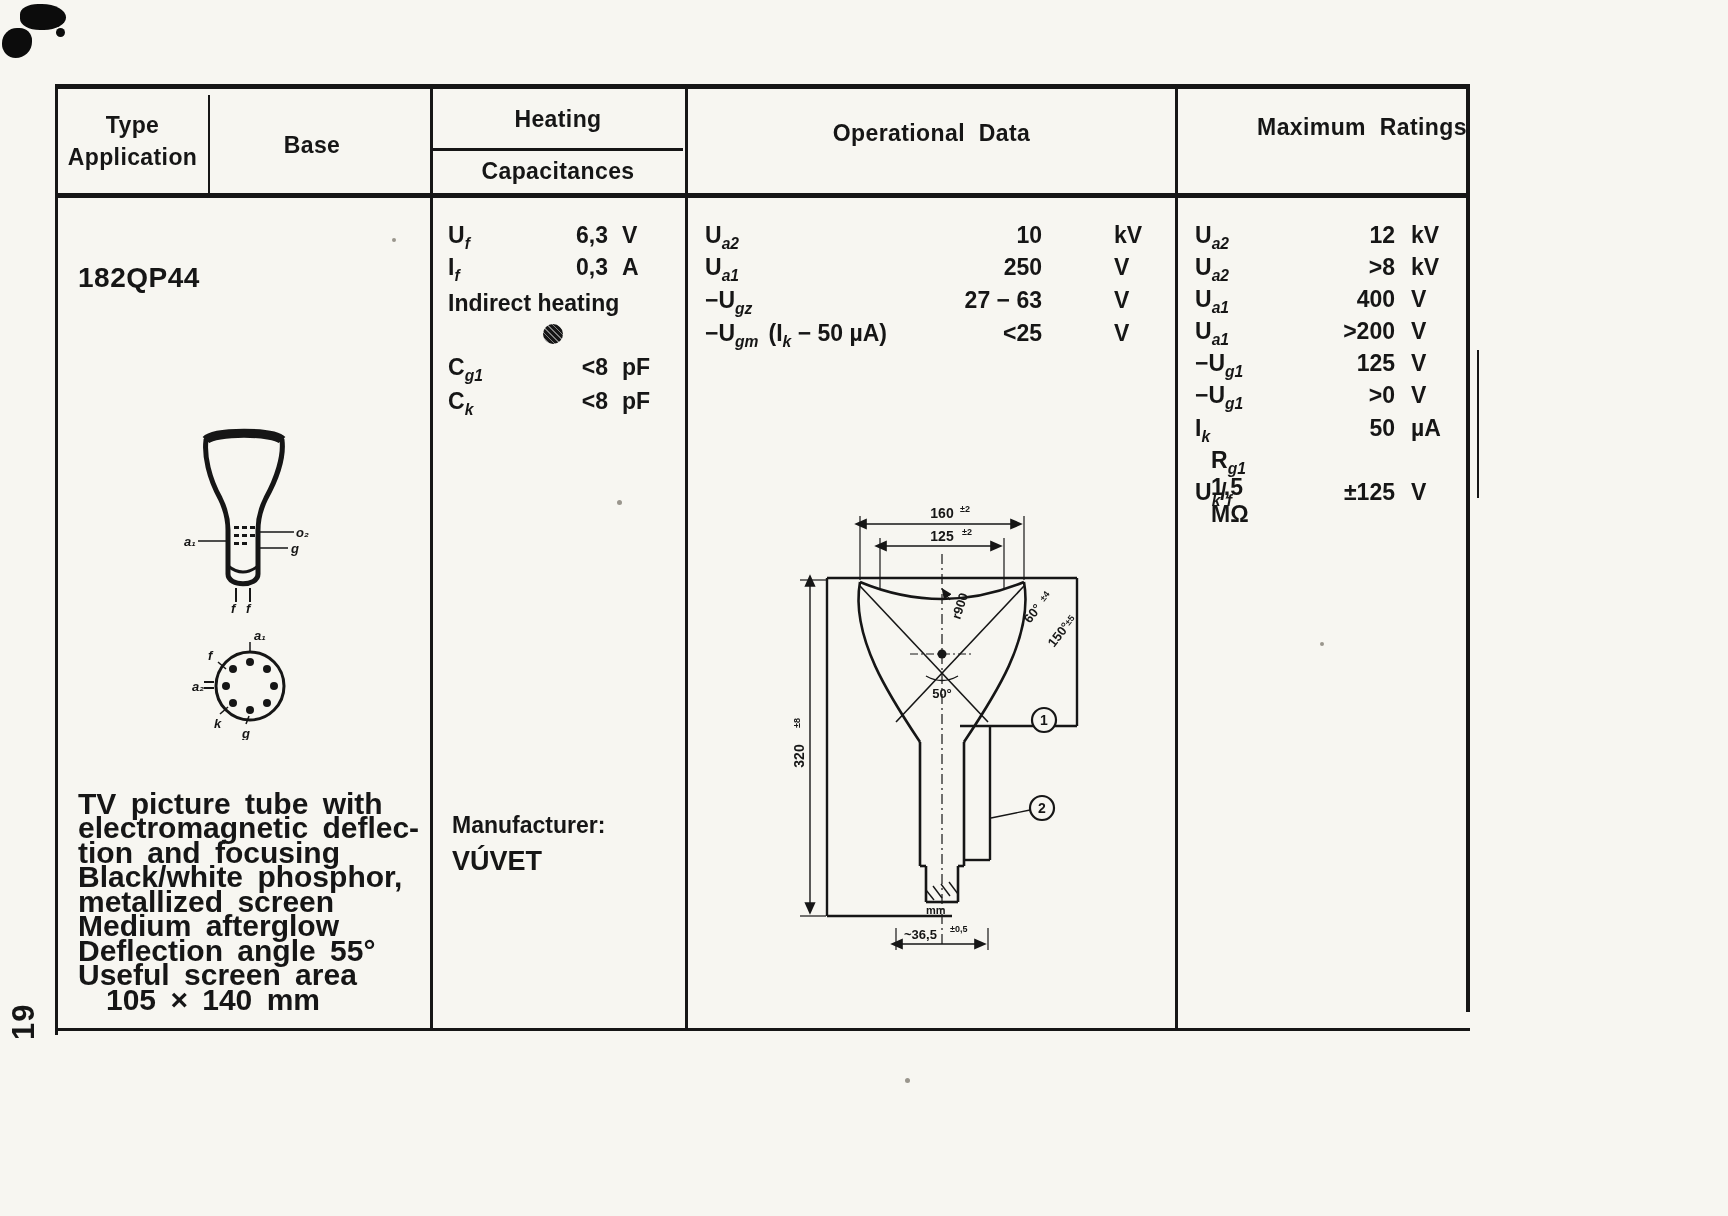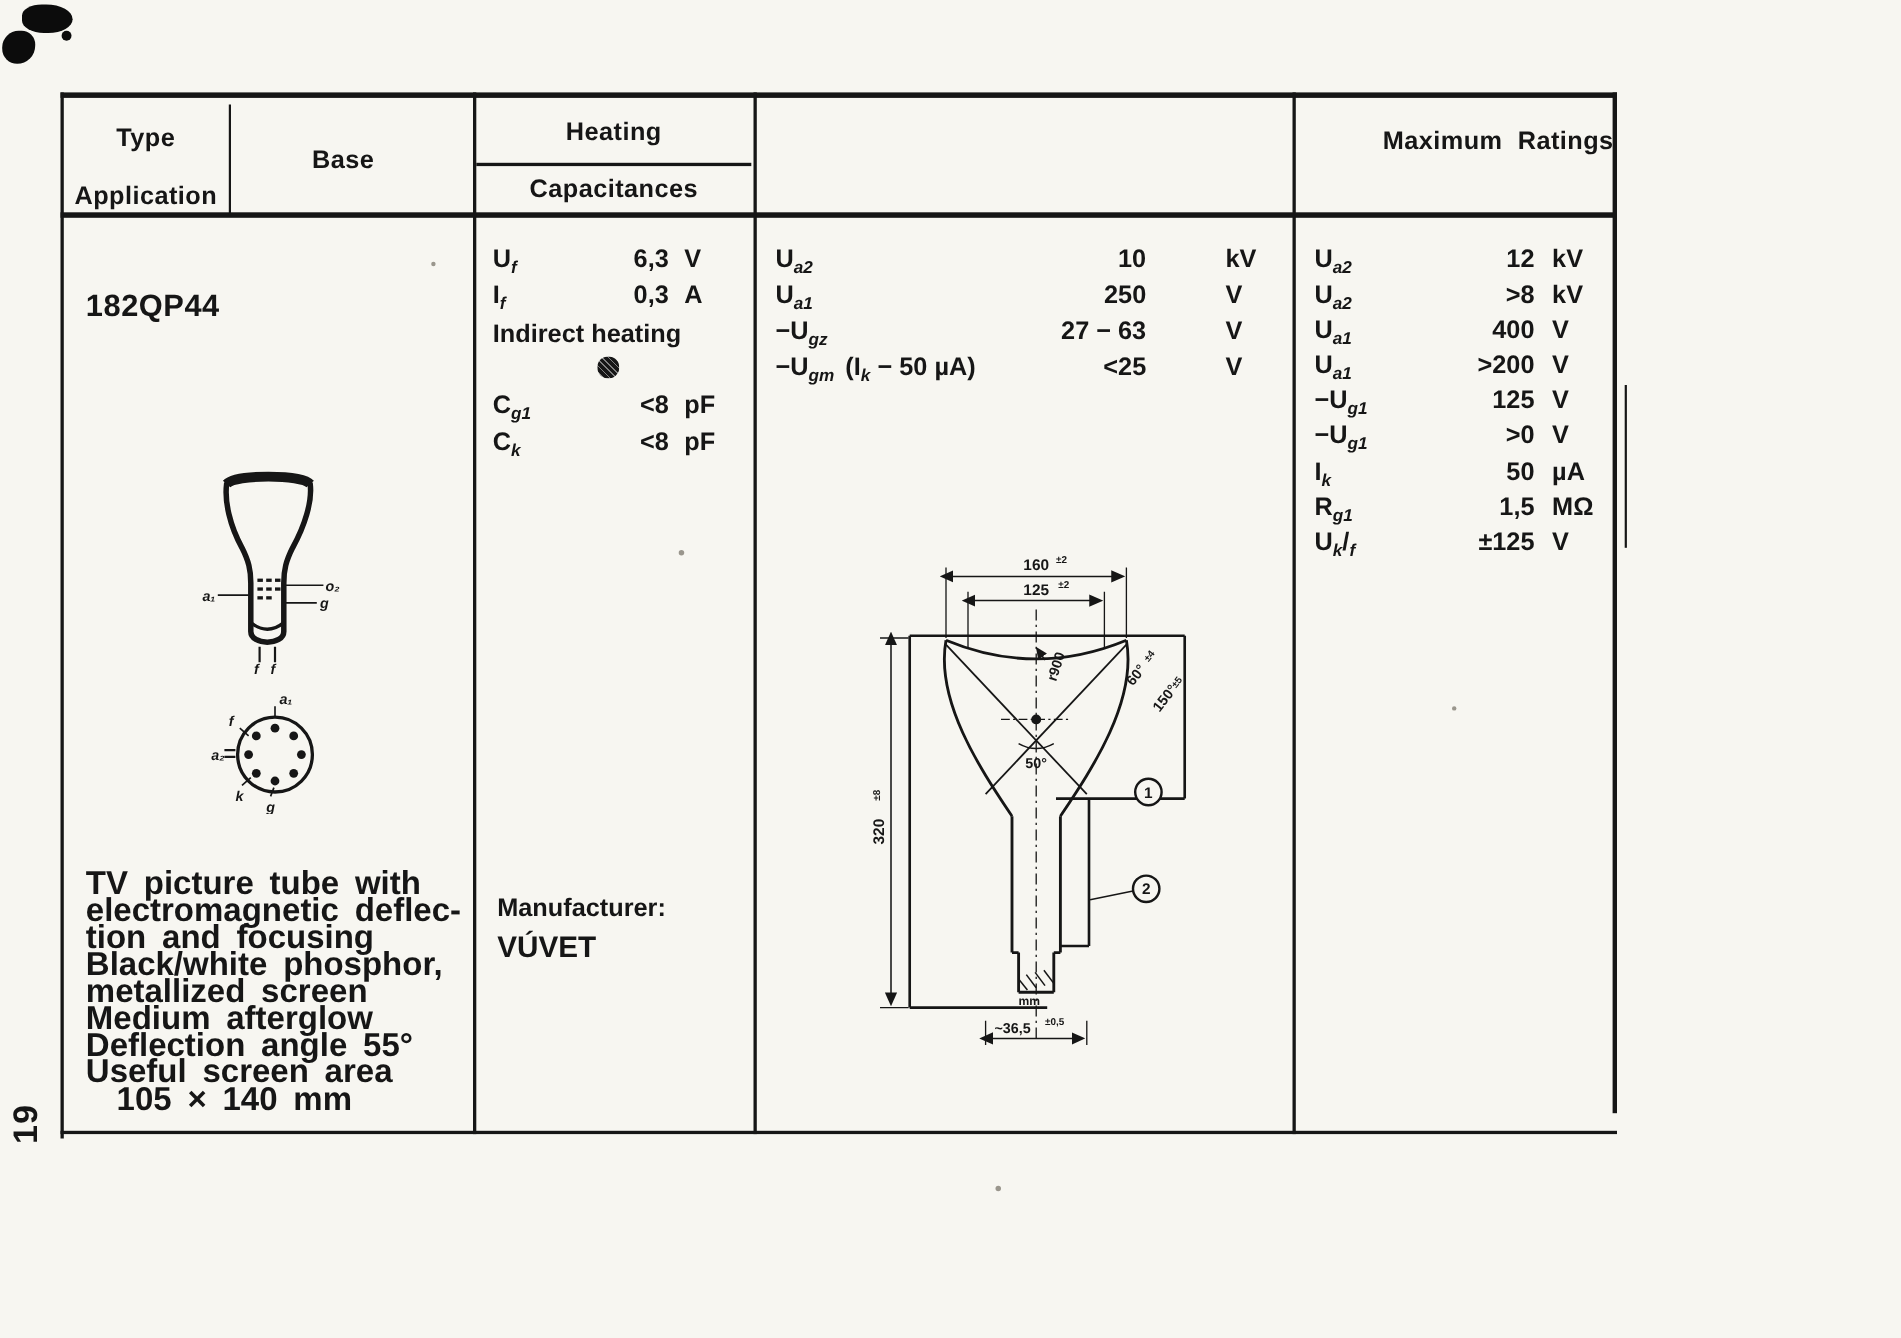--- a/index.html
+++ b/index.html
@@ -46,24 +46,25 @@
   <div class="line" style="left:55px;top:1028px;width:1415px;height:3px;"></div>
   <div class="line" style="left:208px;top:95px;width:2px;height:100px;"></div>
   <div class="line" style="left:430px;top:84px;width:3px;height:947px;"></div>
   <div class="line" style="left:685px;top:84px;width:3px;height:947px;"></div>
   <div class="line" style="left:1175px;top:84px;width:3px;height:947px;"></div>
   <div class="line" style="left:1466px;top:84px;width:4px;height:928px;"></div>
   <div class="line" style="left:1477px;top:350px;width:2px;height:148px;"></div>
   <div class="line" style="left:433px;top:148px;width:250px;height:3px;"></div>
 
   <div class="hdr" style="left:57px;top:112px;width:151px;">Type</div>
-  <div class="hdr" style="left:57px;top:144px;width:151px;margin-top:20px;">Application</div>
+  <div class="hdr" style="left:57px;top:144px;width:151px;">Application</div>
   <div class="hdr" style="left:210px;top:132px;width:204px;">Base</div>
   <div class="hdr" style="left:433px;top:106px;width:250px;">Heating</div>
   <div class="hdr" style="left:433px;top:158px;width:250px;">Capacitances</div>
+  <div class="hdr" style="left:688px;top:120px;width:487px;">Operational Data</div>
   <div class="hdr" style="left:1178px;top:114px;width:288px;padding-left:40px;">Maximum Ratings</div>
 
   <div class="txt" style="left:78px;top:222px;font-size:28px;letter-spacing:.5px;margin-top:40px;">182QP44</div>
 
   <svg style="position:absolute;left:182px;top:424px;" width="132" height="190" viewBox="0 0 132 190">
     <path d="M24,16 C32,7 92,7 100,16 C102,32 95,54 84,74 C78,86 76,94 76,106 L76,150 C76,163 46,163 46,150 L46,106 C46,94 44,86 38,74 C27,54 22,32 24,16 Z" fill="none" stroke="#161616" stroke-width="5"></path>
     <path d="M24,16 C32,7 92,7 100,16" fill="none" stroke="#161616" stroke-width="9"></path>
     <path d="M46,142 Q61,154 76,142" fill="none" stroke="#161616" stroke-width="3"></path>
     <g fill="#161616">
       <rect x="52" y="102" width="5" height="3"></rect>
@@ -290,21 +291,21 @@
   <div class="row m-row" style="top:382px;">
     <span class="sym"><span>−U</span><sub>g1</sub></span>
     <span class="val">&gt;0</span>
     <span class="unit">V</span>
   </div>
   <div class="row m-row" style="top:415px;">
     <span class="sym"><span>I</span><sub>k</sub></span>
     <span class="val">50</span>
     <span class="unit">µA</span>
   </div>
-  <div class="row m-row" style="top:447px;">
+  <div class="row m-row" style="top:447px;flex-direction:column;">
     <span class="sym"><span>R</span><sub>g1</sub></span>
     <span class="val">1,5</span>
     <span class="unit">MΩ</span>
   </div>
   <div class="row m-row" style="top:479px;">
     <span class="sym"><span>U</span><sub>k</sub><span>/</span><sub>f</sub></span>
     <span class="val">±125</span>
     <span class="unit">V</span>
   </div>
 

